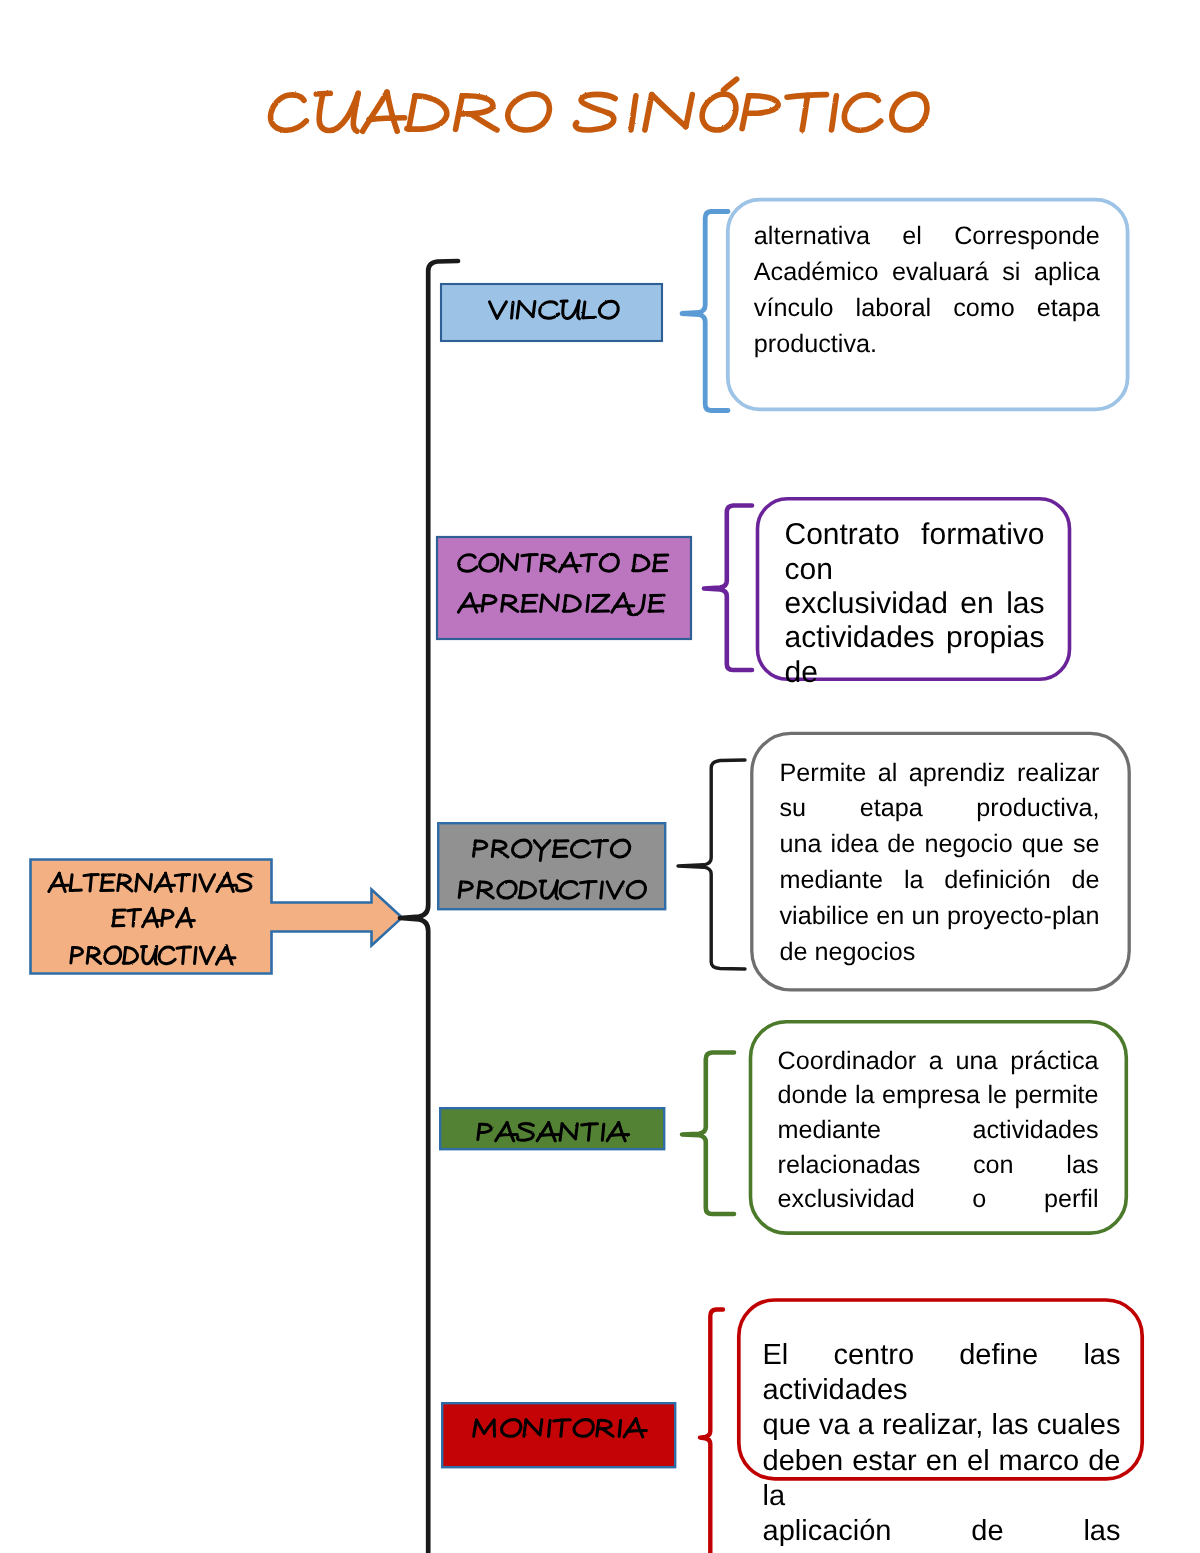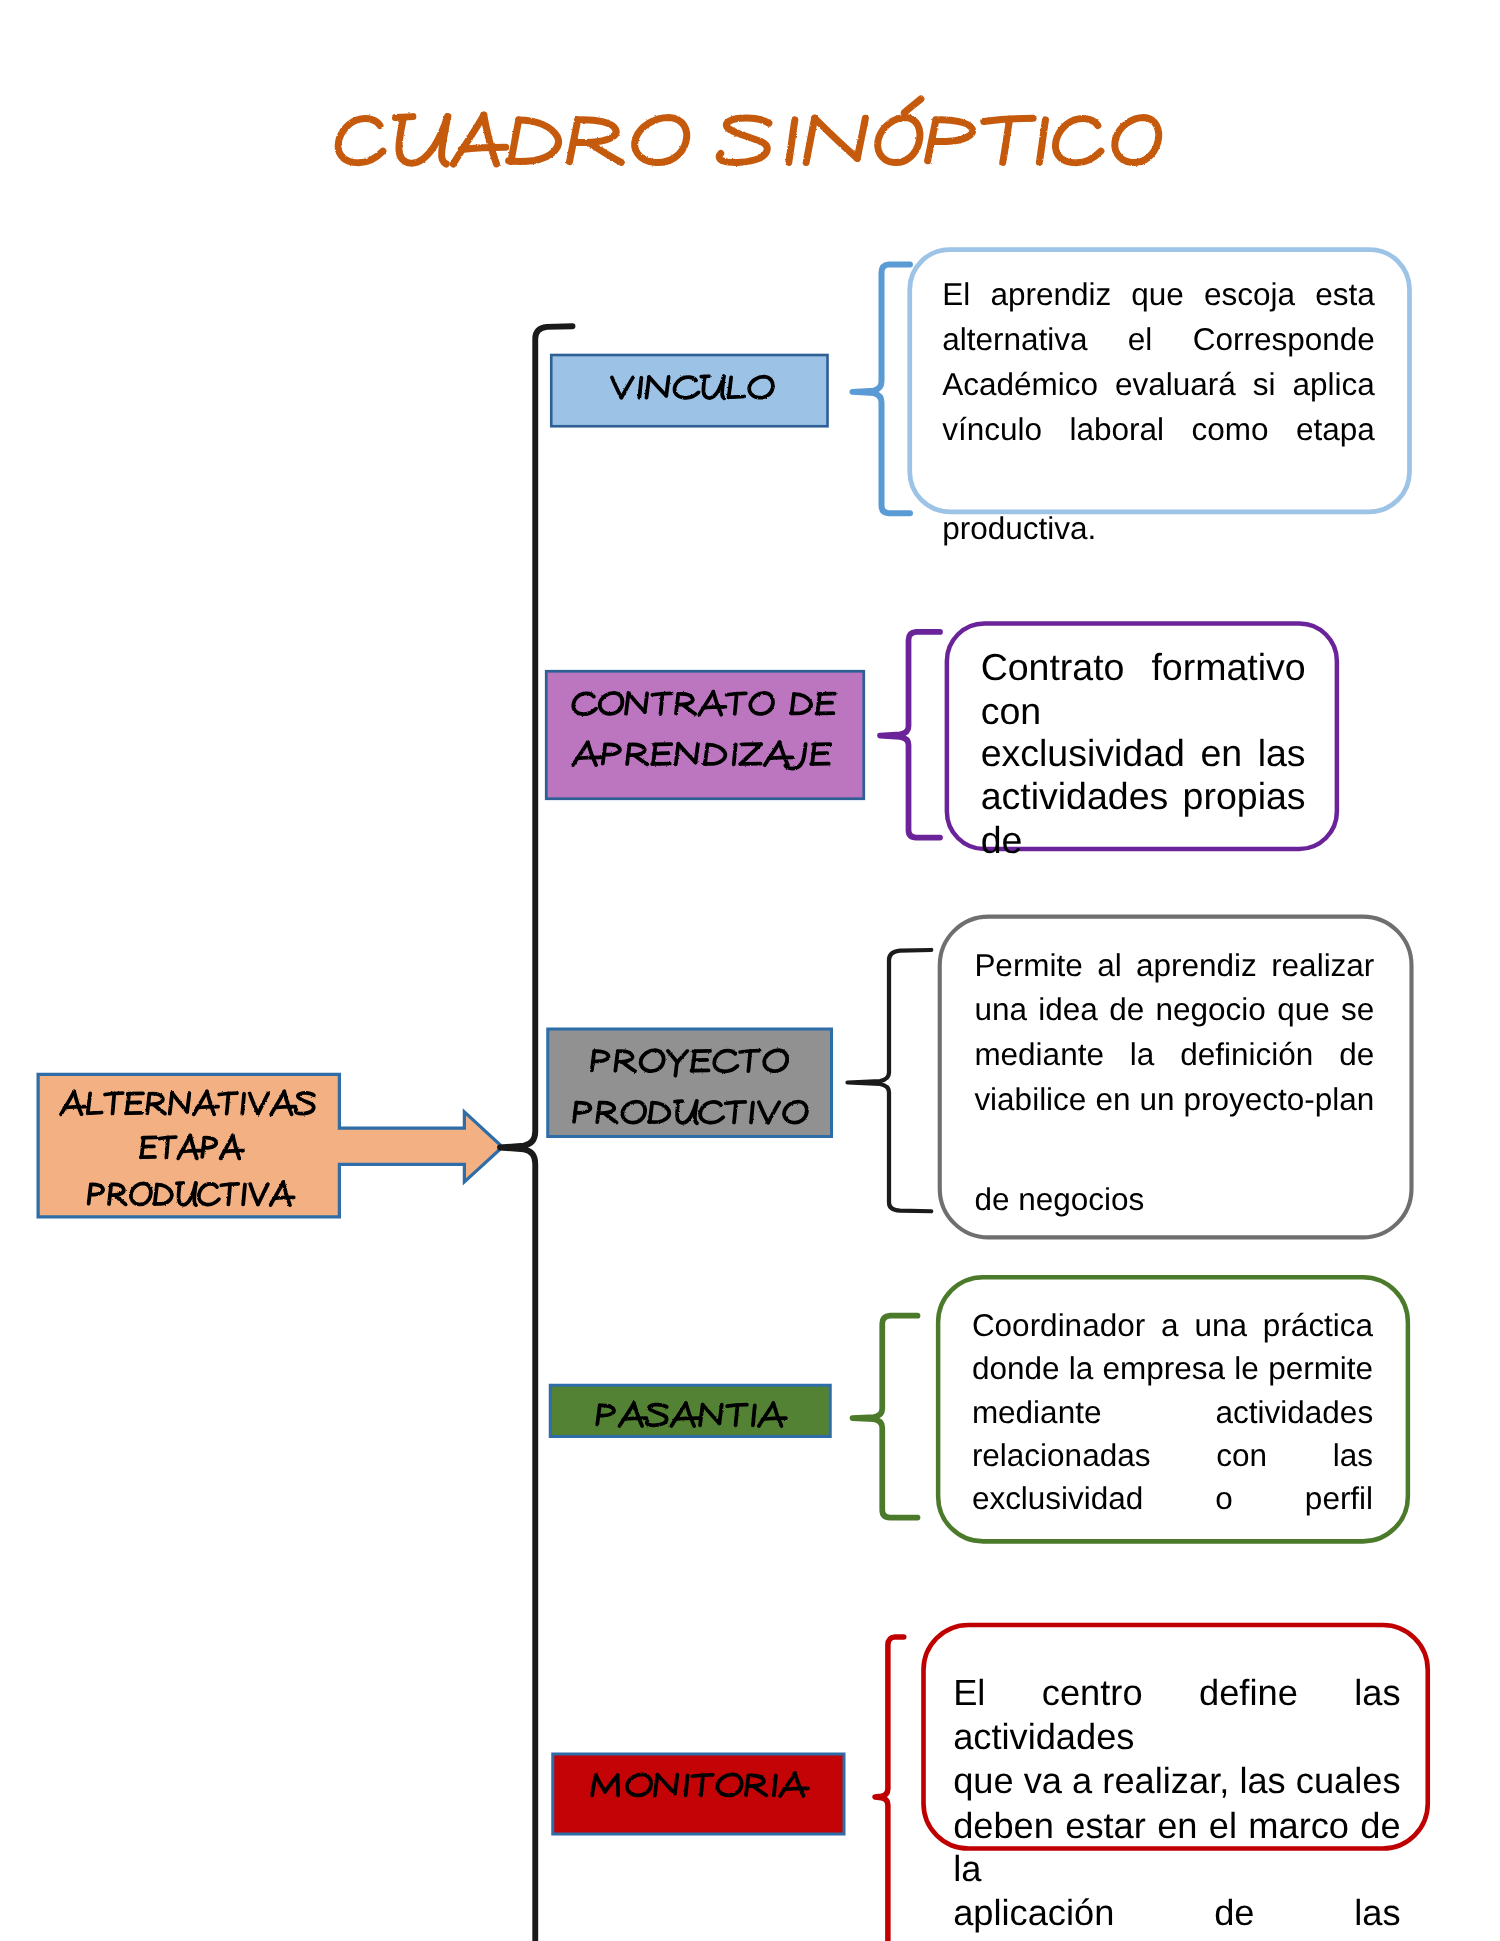--- a/index.html
+++ b/index.html
@@ -9,21 +9,21 @@
        -webkit-font-smoothing:antialiased;text-rendering:geometricPrecision;}
   #page{position:absolute;left:0;top:0;width:1200px;height:1553px;background:#fff;}
   svg{display:block;}
   #lines{position:absolute;left:0;top:0;width:1200px;height:1553px;}
   .lyr{position:absolute;left:0;top:0;width:1200px;height:1553px;}
 
   
   .descbox{position:absolute;box-sizing:border-box;color:#000;
     font-family:"Liberation Sans",sans-serif;}
   .descbox .ln{text-align:justify;text-align-last:justify;white-space:normal;}
-  .descbox .ln.last{text-align-last:left;margin-top:44px;}
+  .descbox .ln.last{text-align-last:left;}
 </style>
 </head>
 <body>
 
 <div id="page">
 
   <svg class="lyr" id="lines" viewBox="0 0 1200 1553" width="1200" height="1553">
 
     <path fill="#F3B183" stroke="#2E6DA8" stroke-width="2.6" stroke-linejoin="miter" d="M30.5 859.5 L271.5 859.5 L271.5 902.5 L371.5 902.5 L371.5 889.5 L402 917.6 L371.5 945.5 L371.5 931.5 L271.5 931.5 L271.5 973.5 L30.5 973.5 Z"></path>
 
@@ -314,33 +314,33 @@
           <path d="M206.4 963.5 C209.1 958.1 211.7 952.4 214.3 947.3"></path>
           <path d="M216.4 964.1 C219.4 958.4 223.4 952.1 226.5 945.8"></path>
           <path d="M226.5 945.8 C227.6 950.6 229.3 957.2 232.0 964.1"></path>
           <path d="M219.1 958.7 C223.5 958.1 229.2 957.8 235.0 957.8"></path>
         </g>
       </g>
   </svg>
 
   <div id="descs">
       <div class="descbox" style="left: 753.8px; top: 219.4px; width: 346px; font-size: 25.2px; line-height: 35.7px;">
-        <div class="ln">El aprendiz que escoja esta</div>
         <div class="ln">alternativa el Corresponde</div>
         <div class="ln">Académico evaluará si aplica</div>
         <div class="ln">vínculo laboral como etapa</div>
         <div class="ln last">productiva.</div>
       </div>
       <div class="descbox" style="left: 784.5px; top: 518.2px; width: 260px; font-size: 30px; line-height: 34.4px;">
         <div class="ln">Contrato formativo con</div>
         <div class="ln">exclusividad en las</div>
         <div class="ln">actividades propias de</div>
       </div>
       <div class="descbox" style="left: 779.5px; top: 755.5px; width: 320px; font-size: 25.2px; line-height: 35.95px;">
         <div class="ln">Permite al aprendiz realizar</div>
+        <div class="ln">su etapa productiva,</div>
         <div class="ln">una idea de negocio que se</div>
         <div class="ln">mediante la definición de</div>
         <div class="ln">viabilice en un proyecto-plan</div>
         <div class="ln last">de negocios</div>
       </div>
       <div class="descbox" style="left: 777.5px; top: 1043.5px; width: 321px; font-size: 25.2px; line-height: 34.7px;">
         <div class="ln">Coordinador a una práctica</div>
         <div class="ln">donde la empresa le permite</div>
         <div class="ln">mediante actividades</div>
         <div class="ln">relacionadas con las</div>

